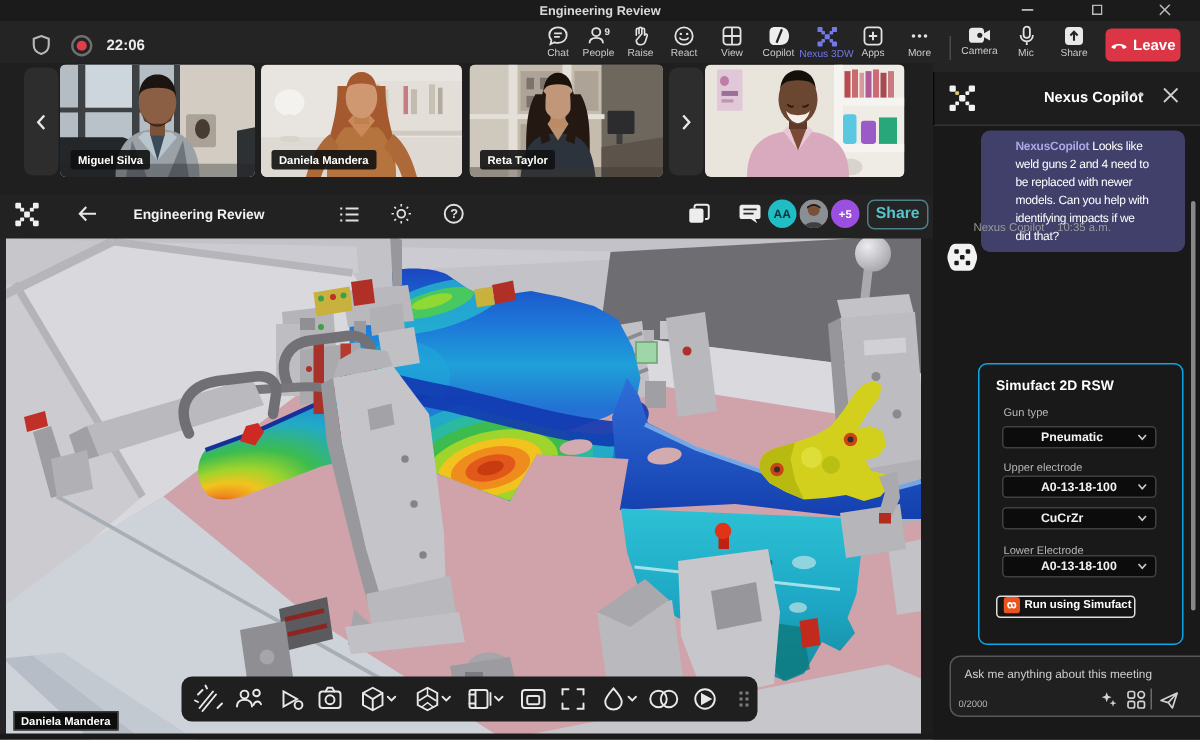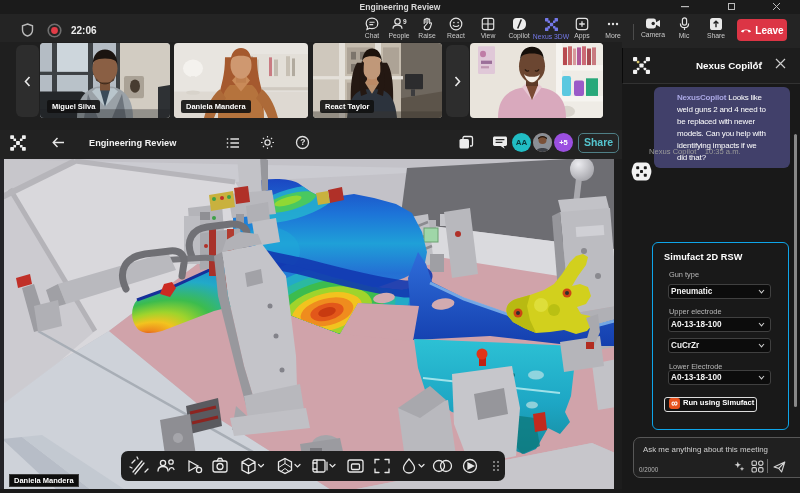--- a/index.html
+++ b/index.html
@@ -55,21 +55,21 @@
   #replymeta { position:absolute; left:27px; top:99px; font-size:7.6px; color:#9a9a9a; }
   #replytext { position:absolute; left:35px; top:112px; width:123px; font-size:8px; letter-spacing:-0.1px;
     color:#ededed; line-height:10.9px; }
   #replytext .lk { color:#a9a6e2; }
   #card { position:absolute; left:30px; top:194px; width:137px; height:188px;
     border:1px solid #0ea5e9; border-radius:6px; background:#191919; }
   #card .ct { margin:9px 0 0 11px; font-size:9.2px; font-weight:bold; color:#fff; letter-spacing:.1px; }
   .flabel { position:absolute; left:16px; font-size:7.4px; color:#b8b8b8; }
   .fbox { position:absolute; left:15px; width:103px; height:15px; background:#0c0c0c;
     border:1px solid #404040; border-radius:3px; color:#f2f2f2; font-size:8.2px; font-weight:bold;
-    line-height:13px; padding-left:2px; }
+    line-height:13px; padding-left:25px; }
   .fbox svg { position:absolute; right:5px; top:4px; }
   #runbtn { position:absolute; left:11px; top:154px; width:93px; height:15px; border:1px solid #ddd;
     border-radius:3px; display:flex; align-items:flex-start; padding-left:4px; background:#141414; }
   #runbtn .rt { color:#fff; font-size:7.6px; font-weight:bold; margin-left:3px; white-space:nowrap; }
   #inputbox { position:absolute; left:11px; top:389px; width:186px; height:41px;
     background:#202020; border:1px solid #575757; border-radius:7px; }
   #inputbox .ph { position:absolute; left:9px; top:7px; font-size:7.9px; color:#cfcfcf; }
   #inputbox .cnt { position:absolute; left:5px; bottom:4px; font-size:6.3px; color:#b5b5b5; }
   #scrollbar { position:absolute; left:172px; top:86px; width:3px; height:273px;
     background:#888; border-radius:2px; }
@@ -309,21 +309,21 @@
         <path d="M34 68 C36 52 40 46 50 42 L68 42 C78 46 82 52 84 68 Z" fill="#2c333d"></path>
         <path d="M52 36 L59 46 L66 36 L63 32 H55 Z" fill="#b8906e"></path>
         <rect x="54" y="30" width="10" height="8" fill="#bb8a66"></rect>
         <ellipse cx="59" cy="21" rx="10" ry="12" fill="#c09879"></ellipse>
         <path d="M49 19 C49 9.5 53.5 5 59 5 C64.5 5 69 9.5 69 19 C69 14 66.5 12 59 12 C51.5 12 49 14 49 19 Z" fill="#1c120c"></path>
         <path d="M49 16 C46 26 46 38 48 48 L54 46 C51 38 50 26 51 18 Z" fill="#241812"></path>
         <path d="M69 16 C72 26 72 38 70 48 L64 46 C67 38 68 26 67 18 Z" fill="#241812"></path>
       </g>
       <rect x="0" y="62" width="129" height="6" fill="#3a352e" opacity="0.4"></rect>
     </svg>
-        <div class="nametag">React Taylor</div>
+        <div class="nametag">Reta Taylor</div>
       </div>
     <div class="navbtn" style="left:446px;">
         <svg width="7" height="11" viewBox="0 0 7 11">
           <path d="M1.5 1 L5.5 5.5 L1.5 10" fill="none" stroke="#e8e8e8" stroke-width="1.6"></path>
         </svg>
       </div>
     <div class="tile" style="left:470px;width:133px;" id="t4">
         <svg width="133" height="75" viewBox="0 0 133 68" preserveAspectRatio="none">
       <rect width="133" height="68" fill="#e9e4dc"></rect>
       <rect x="88" y="0" width="45" height="68" fill="#efece6"></rect>

